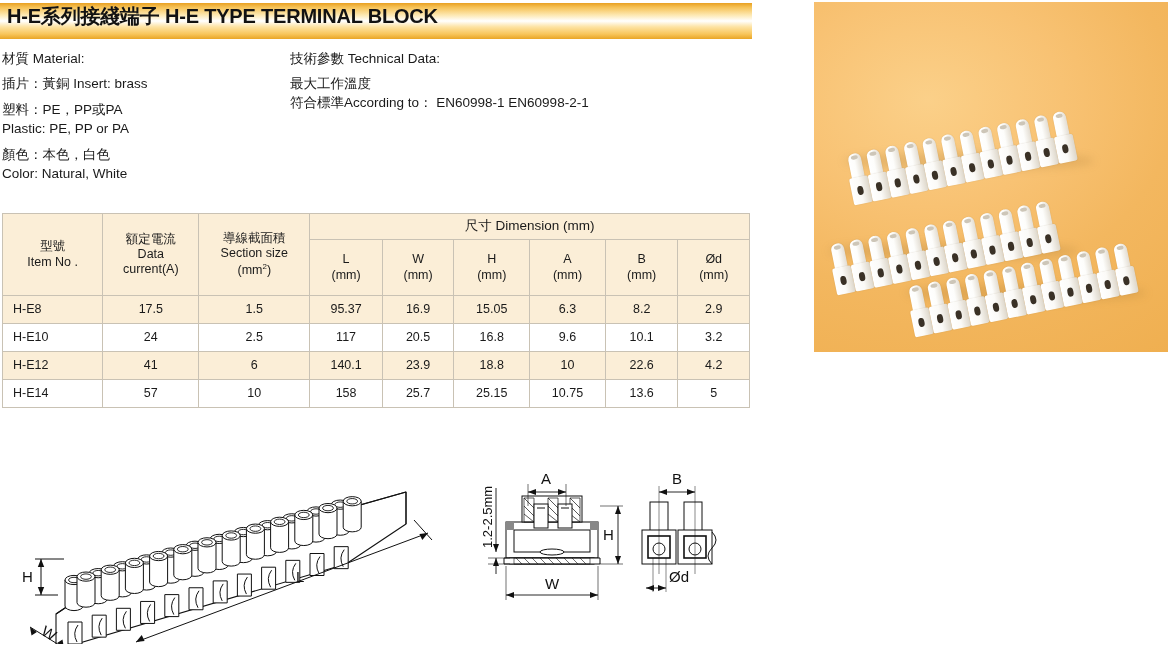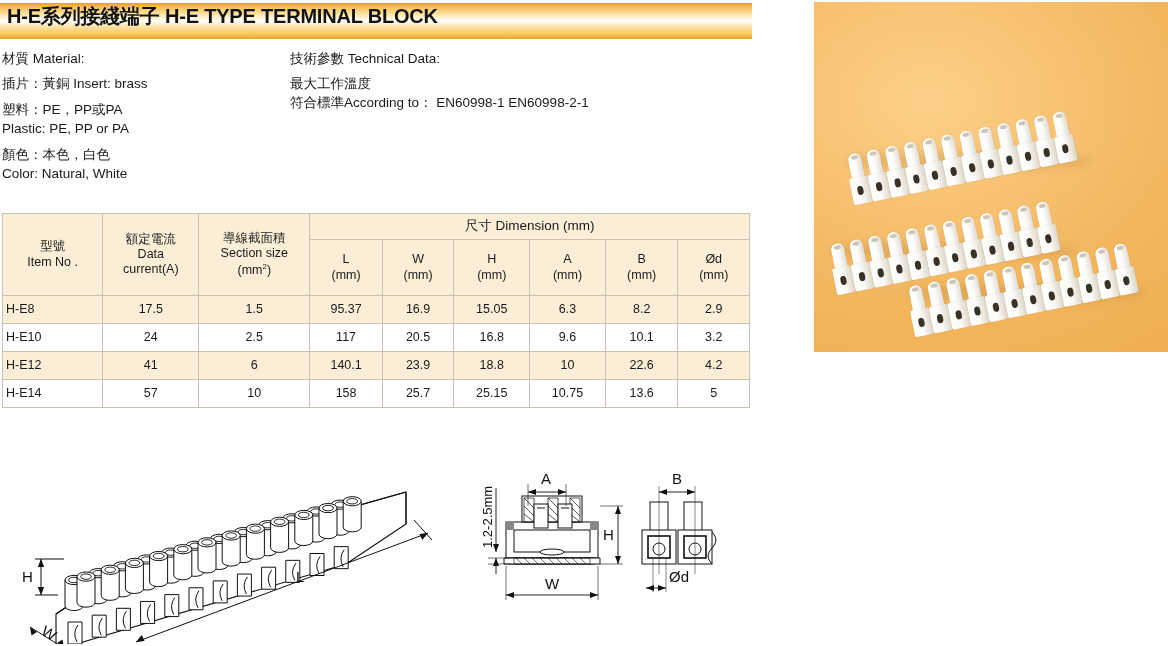--- a/index.html
+++ b/index.html
@@ -74,21 +74,21 @@
     padding: 2px 1px;
     line-height: 1.22;
   }
   #spec-table thead td, #spec-table thead th {
     background: #fbeed7;
   }
   #spec-table thead .th-sub { height: 56px; }
   #spec-table thead .dim-span { height: 26px; font-size: 13.5px; }
   #spec-table td.cell-left {
     text-align: left;
-    padding-left: 3px;
+    padding-left: 10px;
   }
   #spec-table tbody tr { height: 28px; }
   #spec-table tbody tr.row-odd td { background: #fbeed7; }
   #spec-table tbody tr.row-even td { background: #ffffff; }
   .unit { display: block; }
   .sup { font-size: 8px; vertical-align: super; }
 
   
   #photo-panel {
     position: absolute;

